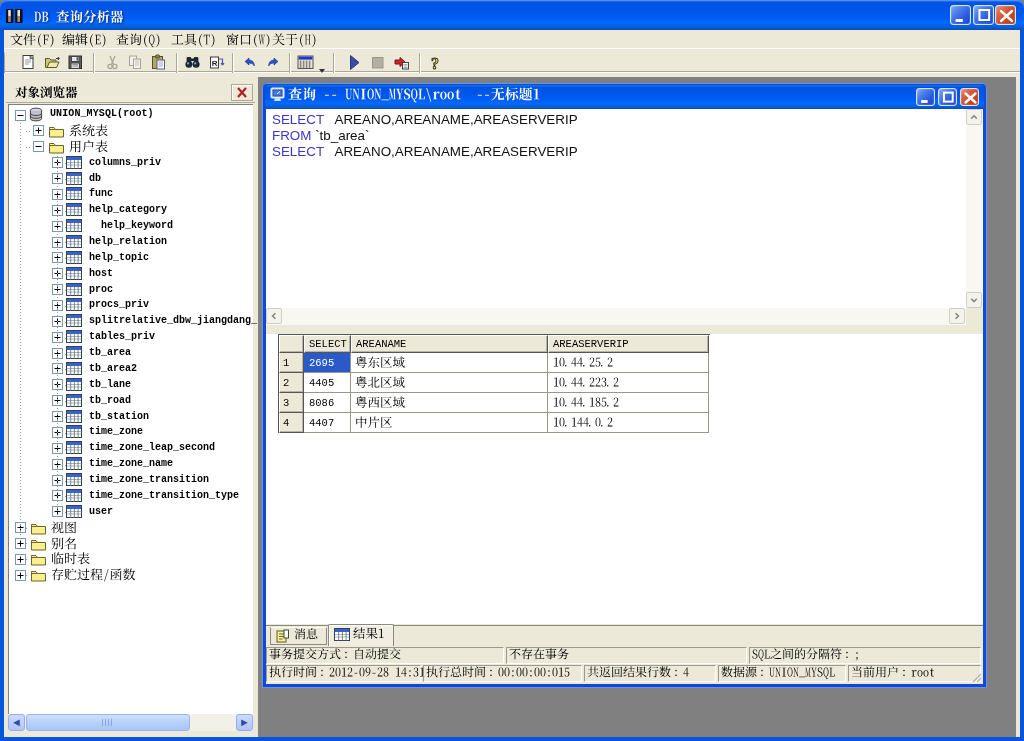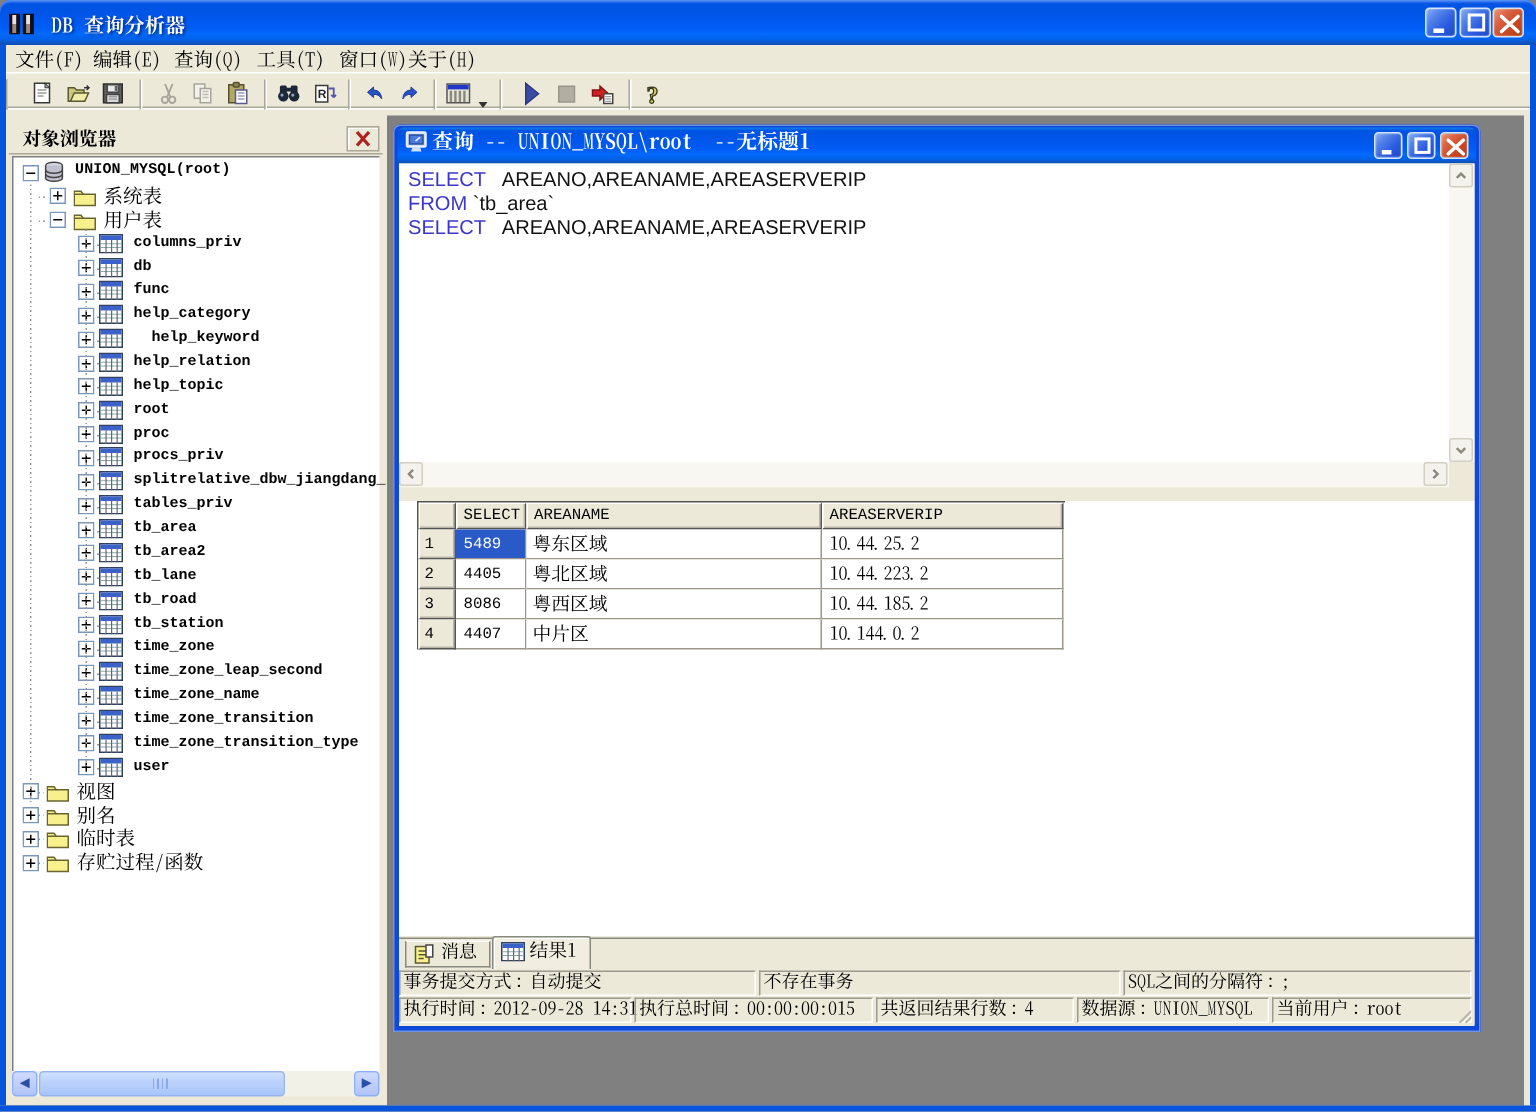--- a/index.html
+++ b/index.html
@@ -343,21 +343,21 @@
     <div style="position:absolute;left:66px;top:266.7px;"><svg width="16" height="13" style="vertical-align:top">
         <rect x="0.5" y="0.5" width="15" height="12" fill="#fff" stroke="#30425a"></rect>
         <rect x="1" y="1" width="14" height="3" fill="#3a62c8"></rect>
         <g stroke="#8aa" stroke-width="0.8">
           <path d="M1 6.5h14M1 9h14"></path>
         </g>
         <g stroke="#667" stroke-width="0.8">
           <path d="M4.7 4v9M8.4 4v9M12.1 4v9"></path>
         </g>
       </svg></div>
-    <div style="position:absolute;left:89px;top:267.7px;font:bold 10px 'Liberation Mono',monospace;white-space:nowrap;">root</div>
+    <div style="position:absolute;left:89px;top:267.7px;font:bold 10px 'Liberation Mono',monospace;white-space:nowrap;">host</div>
     <div style="position:absolute;left:52px;top:284.1px;"><svg width="11" height="11" style="vertical-align:top">
         <rect x="0.5" y="0.5" width="10" height="10" fill="#fff" stroke="#7a96b8"></rect>
         <path d="M2.5 5.5h6M5.5 2.5v6" stroke="#000"></path>
       </svg></div>
     <div style="position:absolute;left:66px;top:282.6px;"><svg width="16" height="13" style="vertical-align:top">
         <rect x="0.5" y="0.5" width="15" height="12" fill="#fff" stroke="#30425a"></rect>
         <rect x="1" y="1" width="14" height="3" fill="#3a62c8"></rect>
         <g stroke="#8aa" stroke-width="0.8">
           <path d="M1 6.5h14M1 9h14"></path>
         </g>
@@ -744,21 +744,21 @@
     <div style="position:absolute;left:548px;top:335px;width:161px;height:18px;background:#ece9d8;border:1px solid #555;border-left-color:#fff;border-top-color:#fff;box-shadow:inset -1px -1px 0 #b8b4a8;"></div>
     <div style="position:absolute;left:553px;top:338px;font:10.5px 'Liberation Mono',monospace;">AREASERVERIP</div>
     <div style="position:absolute;left:278px;top:334px;width:432px;height:1px;background:#555;"></div>
     <div style="position:absolute;left:278px;top:334px;width:1px;height:99px;background:#555;"></div>
     <div style="position:absolute;left:279px;top:353px;width:25px;height:20px;background:#ece9d8;border:1px solid #555;border-top:none;border-left-color:#fff;box-shadow:inset -1px -1px 0 #b8b4a8;"></div>
     <div style="position:absolute;left:283px;top:357px;font:10.5px 'Liberation Mono',monospace;">1</div>
     <div style="position:absolute;left:304px;top:353px;width:47px;height:20px;background:#fff;border-right:1px solid #9a978a;border-bottom:1px solid #9a978a;"></div>
     <div style="position:absolute;left:351px;top:353px;width:197px;height:20px;background:#fff;border-right:1px solid #9a978a;border-bottom:1px solid #9a978a;"></div>
     <div style="position:absolute;left:548px;top:353px;width:161px;height:20px;background:#fff;border-right:1px solid #9a978a;border-bottom:1px solid #9a978a;"></div>
     <div style="position:absolute;left:304px;top:353px;width:46px;height:19px;background:#2a5ac8;"></div>
-    <div style="position:absolute;left:309px;top:357px;font:10.5px 'Liberation Mono',monospace;color:#fff;">5489</div>
+    <div style="position:absolute;left:309px;top:357px;font:10.5px 'Liberation Mono',monospace;color:#fff;">2695</div>
     <div style="position:absolute;left:355px;top:356px;"><svg width="51" height="16" style="vertical-align:top;" fill="#000">
         <use href="#g68" transform="translate(0.0,10.9) scale(0.0125,-0.0125)"></use>
         <use href="#g69" transform="translate(12.5,10.9) scale(0.0125,-0.0125)"></use>
         <use href="#g70" transform="translate(25.0,10.9) scale(0.0125,-0.0125)"></use>
         <use href="#g71" transform="translate(37.5,10.9) scale(0.0125,-0.0125)"></use>
       </svg></div>
     <div style="position:absolute;left:553px;top:356px;"><svg width="61" height="15" style="vertical-align:top;" fill="#000">
         <use href="#g72" transform="translate(0.2,10.4) scale(0.012,-0.012)"></use>
         <use href="#g73" transform="translate(6.0,10.4) scale(0.01077,-0.012)"></use>
         <use href="#g74" transform="translate(10.8,10.4) scale(0.012,-0.012)"></use>

